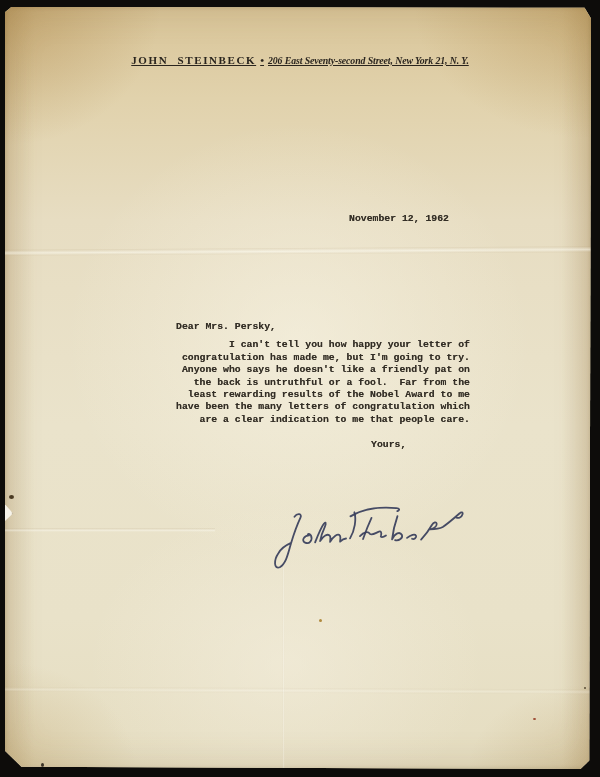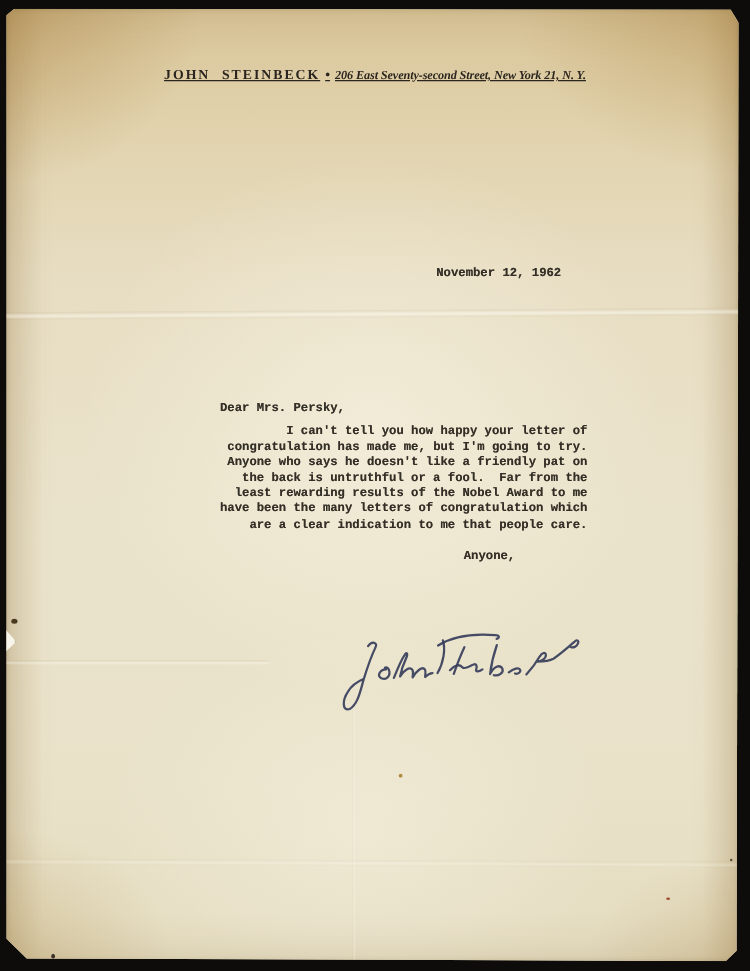--- a/index.html
+++ b/index.html
@@ -89,21 +89,21 @@
 
     <div class="body-block">
       <div class="tw salutation">Dear Mrs. Persky,</div>
       <div class="tw para-1">        I can't tell you how happy your letter of
 congratulation has made me, but I'm going to try.
 Anyone who says he doesn't like a friendly pat on
 the back is untruthful or a fool.  Far from the
 least rewarding results of the Nobel Award to me
 have been the many letters of congratulation which
 are a clear indication to me that people care.</div>
-      <div class="tw closing">Anyone,</div>
+      <div class="tw closing">Yours,</div>
     </div>
 
     <svg class="signature" width="230" height="72" viewBox="0 0 230 72" role="img" aria-label="John Steinbeck">
       <path d="M 45,14 C 48,10 53,11 51,15 C 48,21 44,31 41,40 C 38,49 36,60 29,64 C 23,66 23,57 28,50 C 31,45 36,42 41,40"></path>
       <path d="M 59,33 C 54,33 51,38 55,40 C 59,42 63,38 61,33 C 60,31 58,31 58,32"></path>
       <path d="M 65,40 C 68,33 71,26 74,22 C 76,19 77,21 75,25 C 73,29 71,34 70,39 C 73,34 78,31 80,34 C 81,36 80,38 80,40 C 83,35 88,31 90,34 C 91,36 90,38 90,40 C 92,38 94,37 96,37"></path>
       <path d="M 105,11 C 107,18 105,29 100,37"></path>
       <path d="M 101,15 C 113,8 129,6 147,8 C 150,8 151,10 148,11"></path>
       <path d="M 113,38 C 116,30 119,23 122,17"></path>
       <path d="M 110,35 C 114,31 118,30 120,33 C 122,35 126,32 129,31 C 131,30 132,32 131,35 C 130,37 133,37 136,35"></path>

